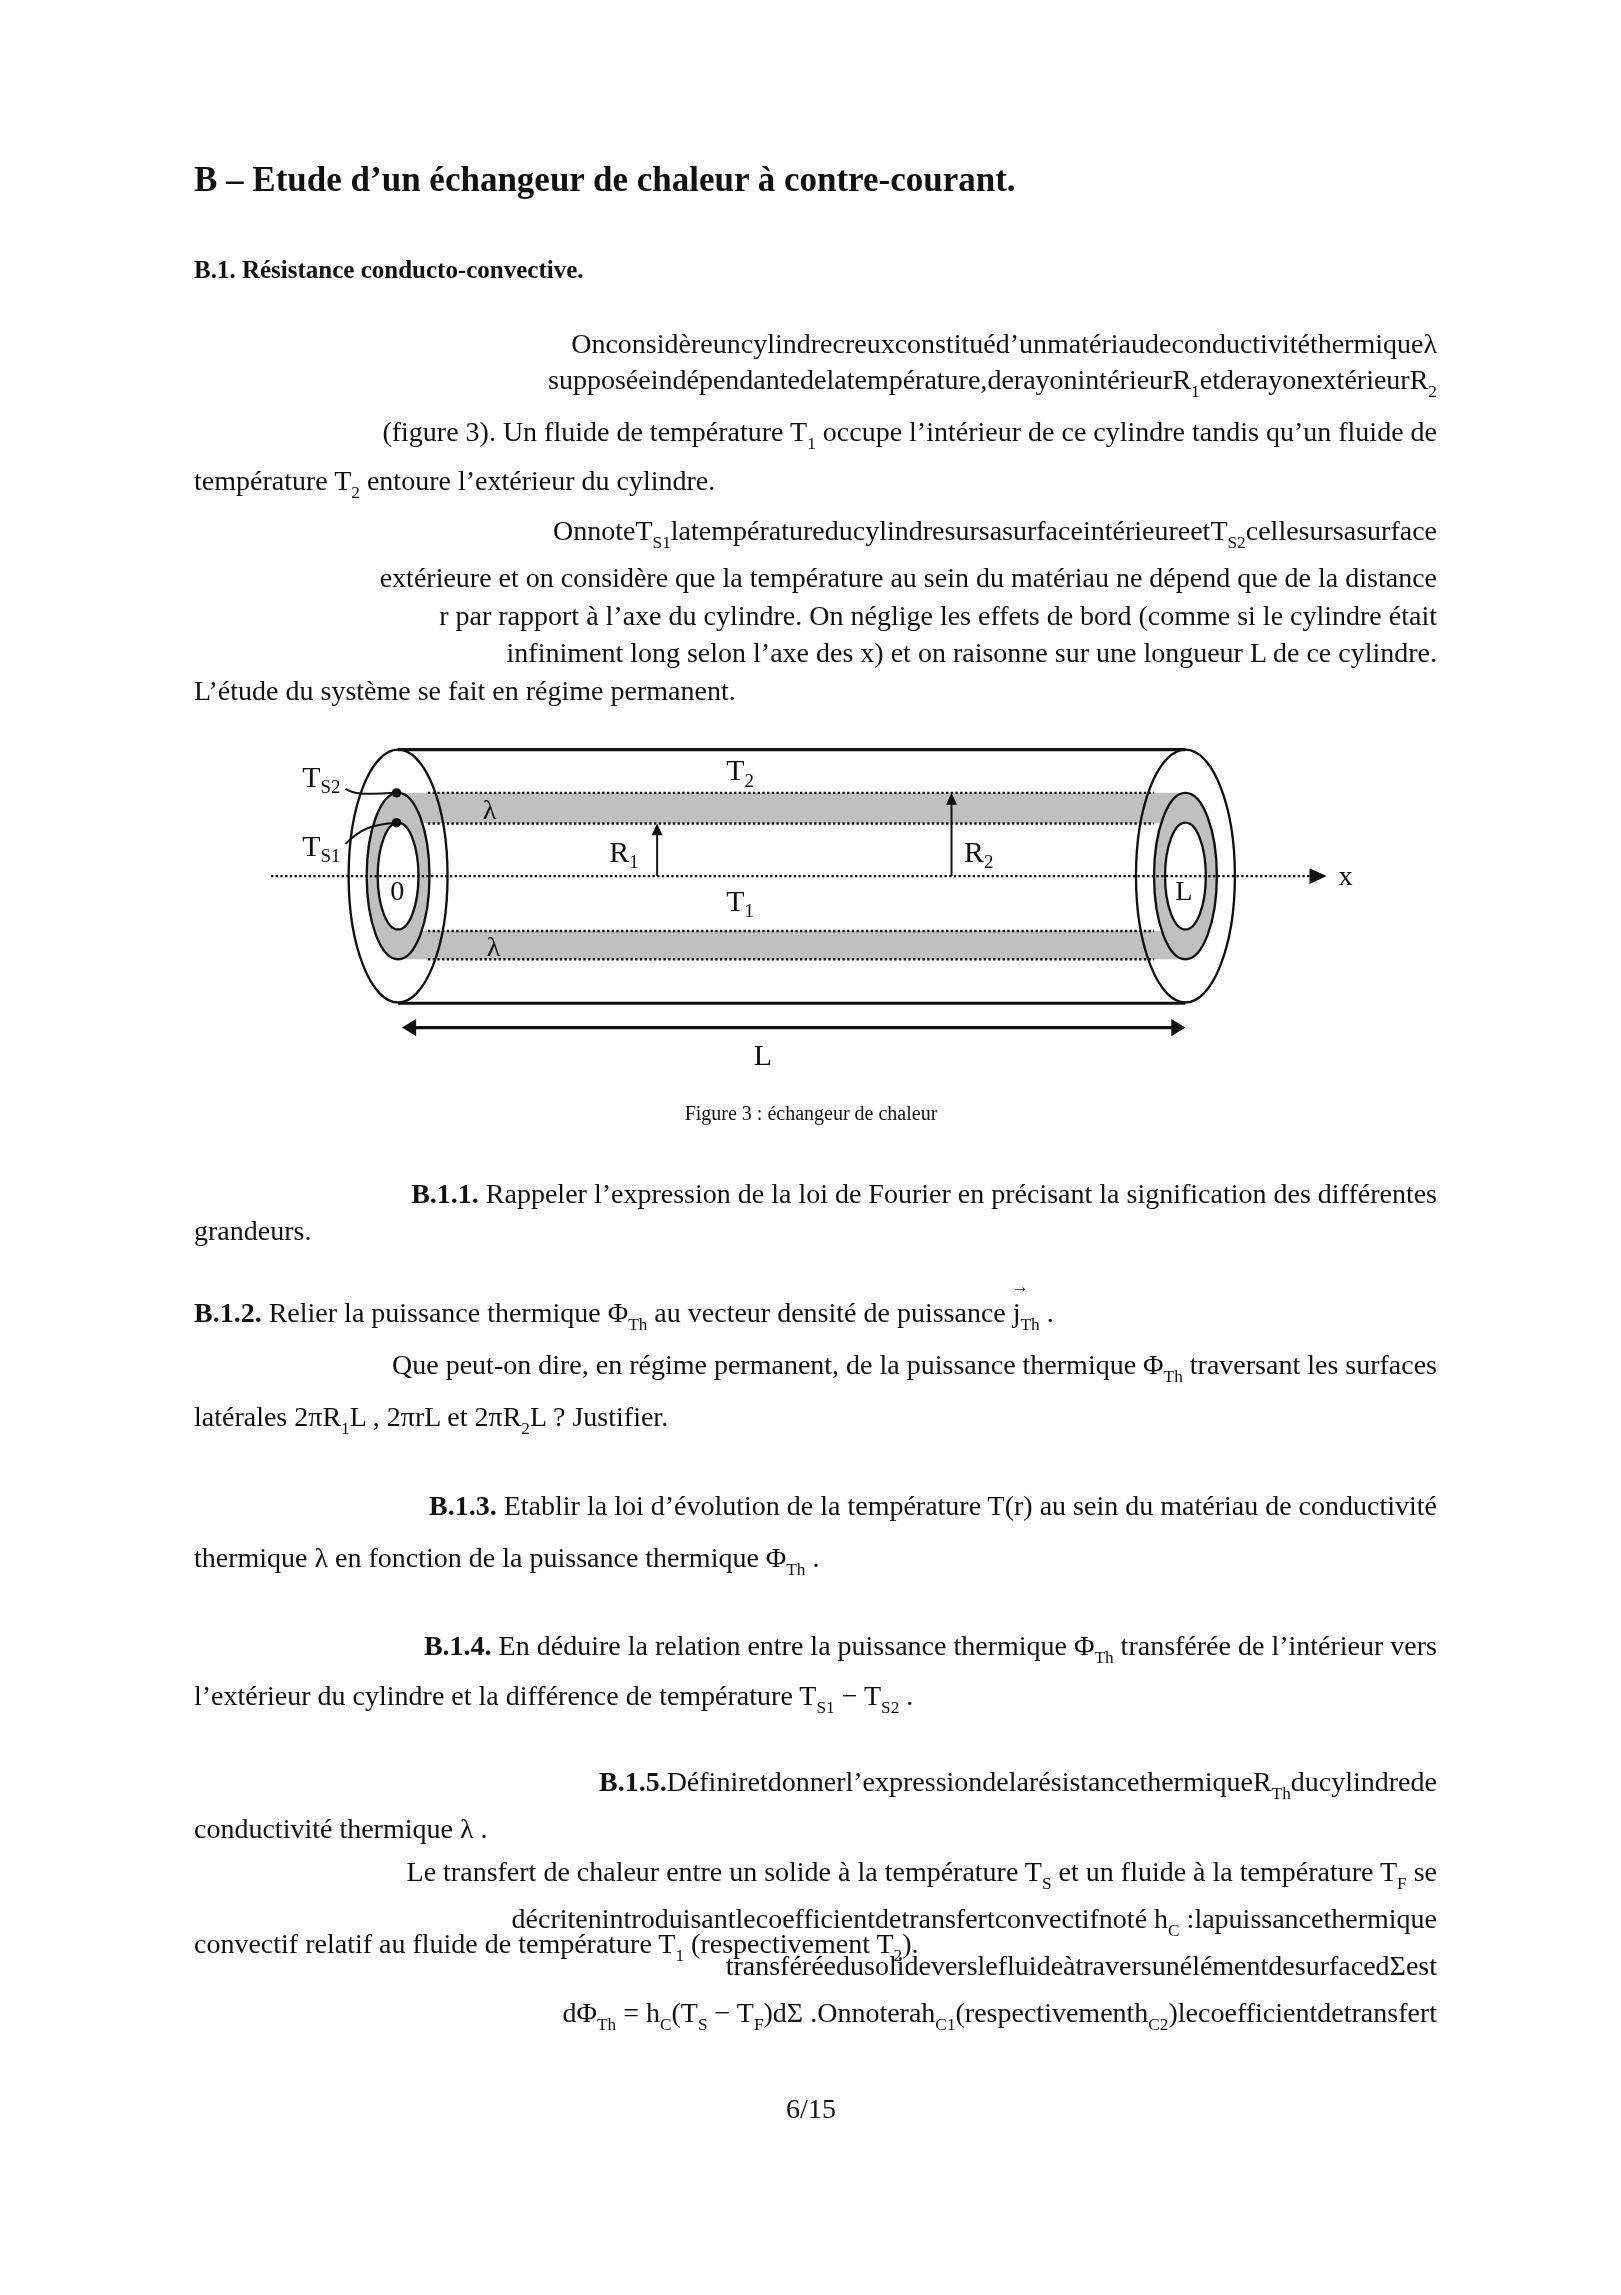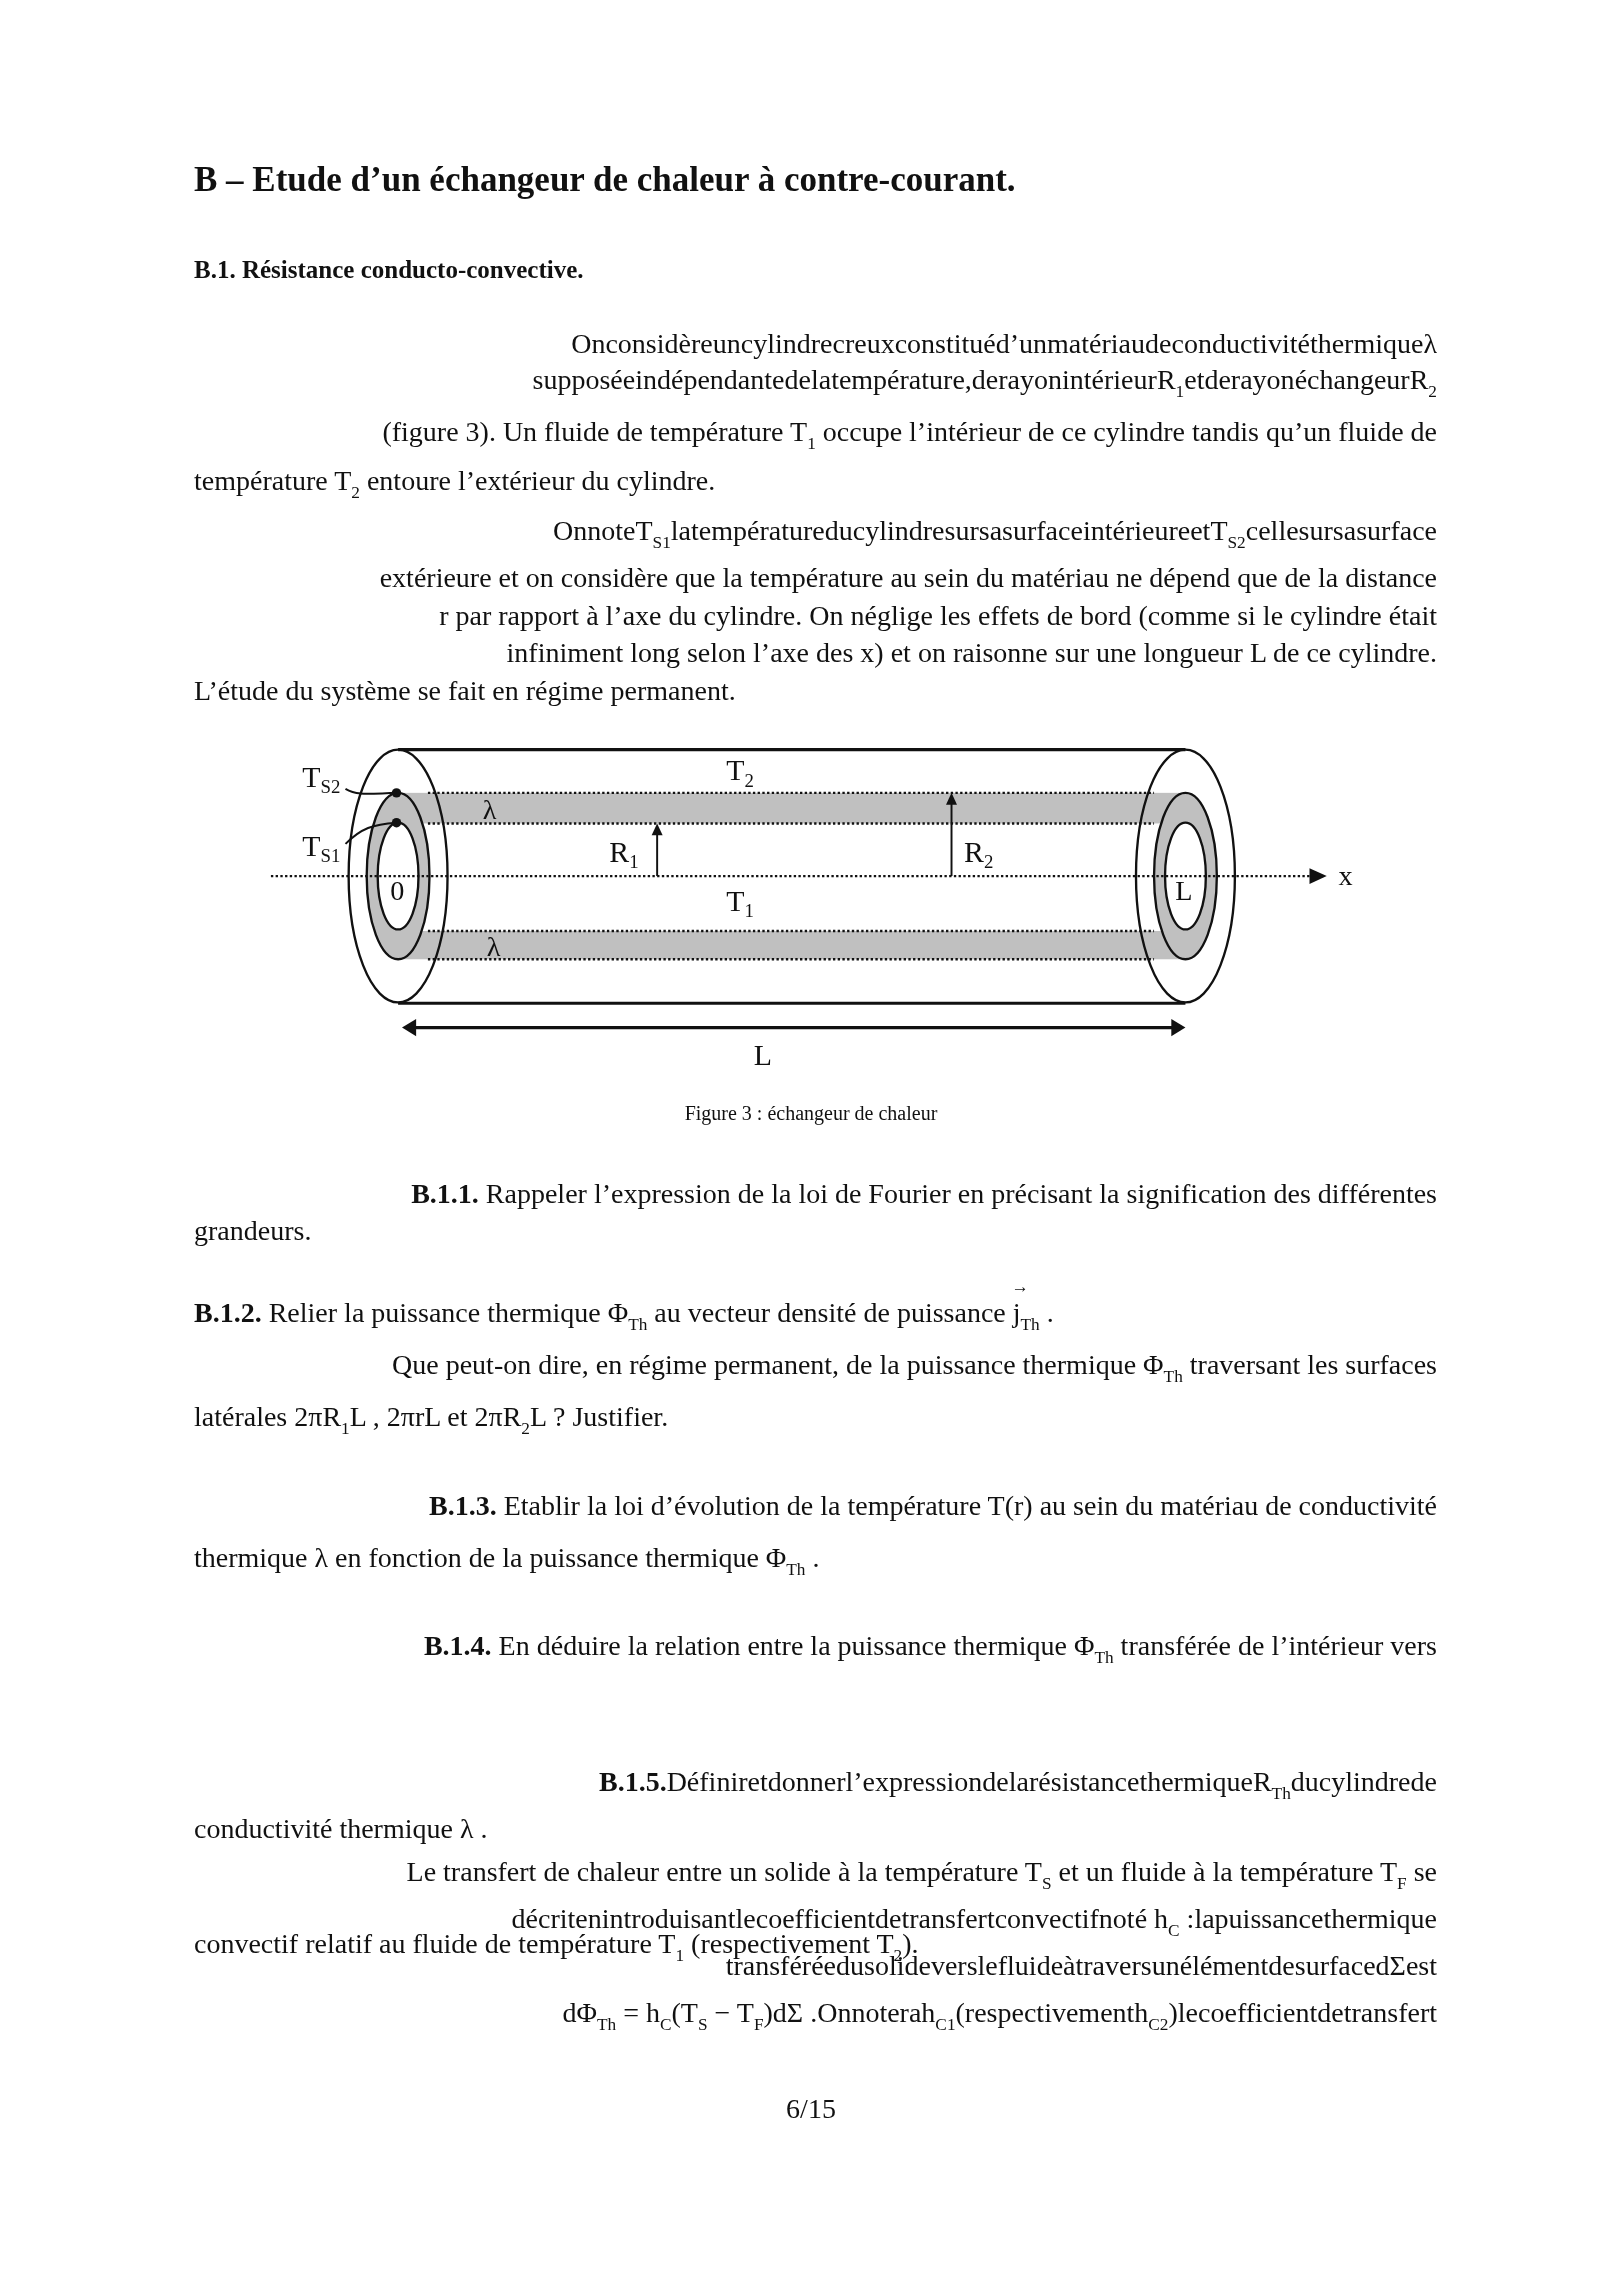--- a/index.html
+++ b/index.html
@@ -45,21 +45,21 @@
       <span>de</span>
       <span>la</span>
       <span>température,</span>
       <span>de</span>
       <span>rayon</span>
       <span>intérieur</span>
       <span>R<sub>1</sub></span>
       <span>et</span>
       <span>de</span>
       <span>rayon</span>
-      <span>échangeur</span>
+      <span>extérieur</span>
       <span>R<sub>2</sub></span>
   </div>
   <div class="ln" style="top:416px">
     <span class="w">(figure 3). Un fluide de température T<sub>1</sub> occupe l’intérieur de ce cylindre tandis qu’un fluide de</span>
   </div>
   <div class="ln left" style="top:465px">
     <span class="w">température T<sub>2</sub> entoure l’extérieur du cylindre.</span>
   </div>
 
   <div class="ln" style="top:515px">
@@ -174,20 +174,23 @@
   <div class="ln" style="top:1490px">
     <span class="w"><b class="qn">B.1.3.</b> Etablir la loi d’évolution de la température T(r) au sein du matériau de conductivité</span>
   </div>
   <div class="ln left" style="top:1542px">
     <span class="w">thermique λ en fonction de la puissance thermique Φ<sub>Th</sub> .</span>
   </div>
 
   <div class="ln" style="top:1630px">
     <span class="w"><b class="qn">B.1.4.</b> En déduire la relation entre la puissance thermique Φ<sub>Th</sub> transférée de l’intérieur vers</span>
   </div>
+  <div class="ln left" style="top:1680px">
+    <span class="w">l’extérieur du cylindre et la différence de température T<sub>S1</sub> − T<sub>S2</sub> .</span>
+  </div>
 
   <div class="ln" style="top:1766px">
     <span><b class="qn">B.1.5.</b></span>
       <span>Définir</span>
       <span>et</span>
       <span>donner</span>
       <span>l’expression</span>
       <span>de</span>
       <span>la</span>
       <span>résistance</span>

